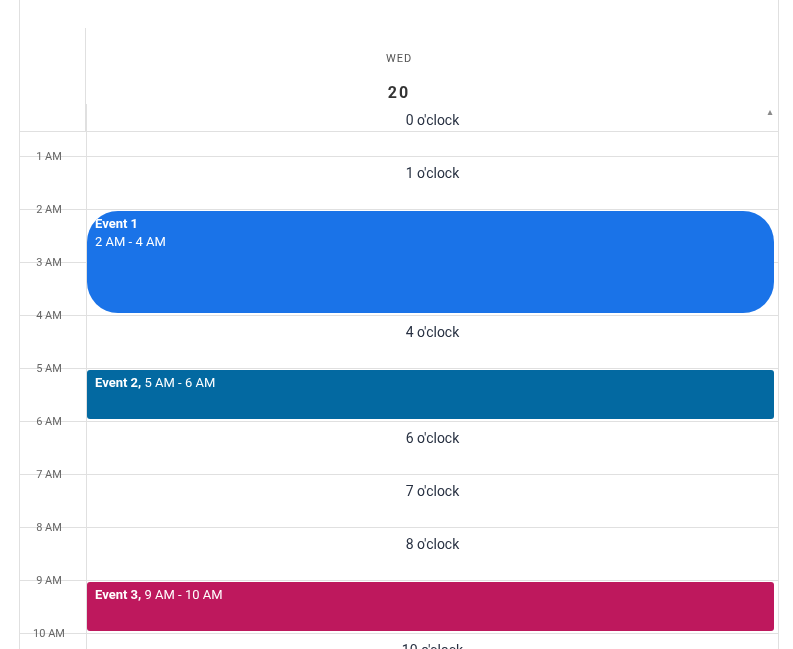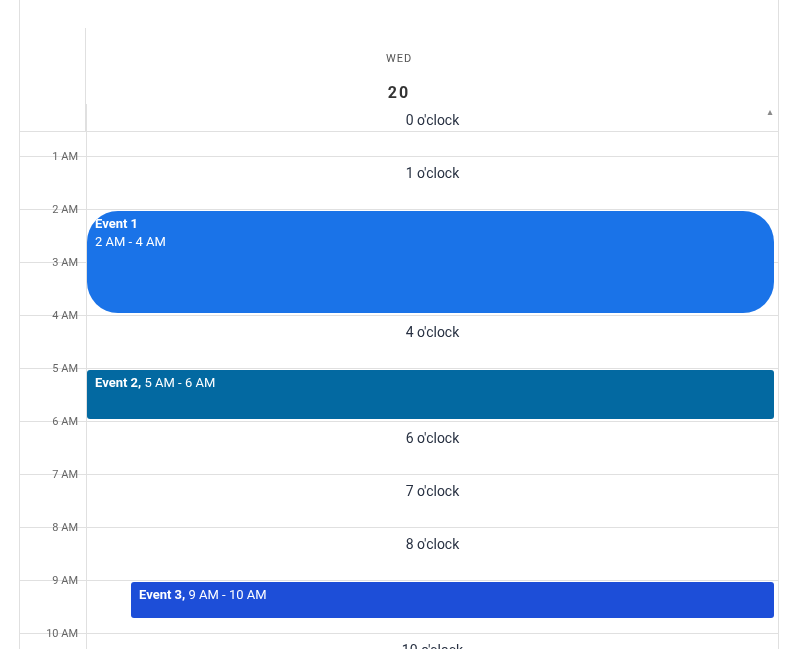--- a/index.html
+++ b/index.html
@@ -10,21 +10,21 @@
   .day-label { text-align: center; font-size: 11px; letter-spacing: 1px; color: #555; padding-top: 24px; margin-top: 28px; }
   .date-num { text-align: center; font-size: 16px; font-weight: 700; color: #333; letter-spacing: 2px; padding-top: 18px; }
   .scroll-area { position: absolute; top: 104px; bottom: 0; left: 0; right: 0; overflow-y: scroll; }
   .scroll-area::-webkit-scrollbar { width: 16px; }
   .scroll-area::-webkit-scrollbar-track { background: #f1f1f1; }
   .scroll-area::-webkit-scrollbar-thumb { background: #c1c1c1; }
   .scroll-area::-webkit-scrollbar-button { background:#f1f1f1; height:16px; color:#8a8a8a; }
   .grid { position: relative; }
   .gutter { position: absolute; left: 0; top: 0; width: 66px; bottom: 0; }
   .hour-row { height: 53px; border-bottom: 1px solid #e0e0e0; position: relative; }
-  .hour-label { position: absolute; left: 0; top: -7px; width: 58px; text-align: right; font-size: 11px; color: #666; }
+  .hour-label { position: absolute; left: 0; top: -7px; width: 58px; text-align: center; font-size: 11px; color: #666; }
   .day-col { position: absolute; left: 66px; right: 0; top: 0; bottom: 0; border-left: 1px solid #e0e0e0; }
   .slot-label { position: absolute; left: 0; right: 0; text-align: center; font-size: 14px; color: #283142; top: 8px; pointer-events: none; }
   .event { position: absolute; left: 0; right: 4px; background: #1a73e8; color: #fff; border-radius: 3px; font-size: 13px; padding: 5px 8px; overflow: hidden; cursor: pointer; }
   .event .title { font-weight: 700; }
   .event .time { font-weight: 400; }
   .event.one-line .title::after { content: ", "; }
   .event.multi-line .time { display: block; margin-top: 3px; }
   .scroll-arrow { position:absolute; right:1px; top:106px; width:14px; height:12px; font-size:10px; color:#8a8a8a; text-align:center; pointer-events:none; }
 </style>
 </head>
@@ -101,18 +101,18 @@
             <div class="slot-label">8 o'clock</div>
           </div>
           <div class="hour-row">
             <div class="slot-label">9 o'clock</div>
           </div>
           <div class="hour-row">
             <div class="slot-label">10 o'clock</div>
           </div>
           <div class="event multi-line" style="top: 107px; height: 102px; background: rgb(26, 115, 232); border-radius: 31px;"><span class="title">Event 1</span><span class="time">2 AM - 4 AM</span></div>
           <div class="event one-line" style="top: 266px; height: 49px; background: #0369a1;"><span class="title">Event 2</span><span class="time">5 AM - 6 AM</span></div>
-          <div class="event one-line" style="top: 478px; height: 36px; background: #1d4ed8; margin-left: 44px;"><span class="title">Event 3</span><span class="time">9 AM - 10 AM</span></div>
+          <div class="event one-line" style="top: 478px; height: 49px; background: #be185d;"><span class="title">Event 3</span><span class="time">9 AM - 10 AM</span></div>
         </div>
     </div>
   </div>
   <div class="scroll-arrow">▴</div>
 </div>
 
 </body></html>

